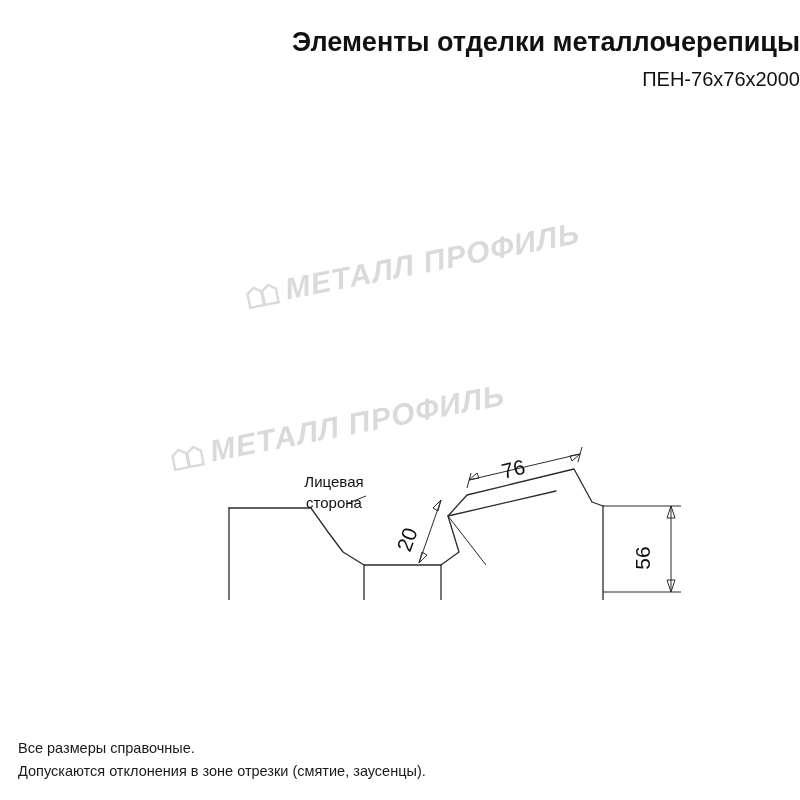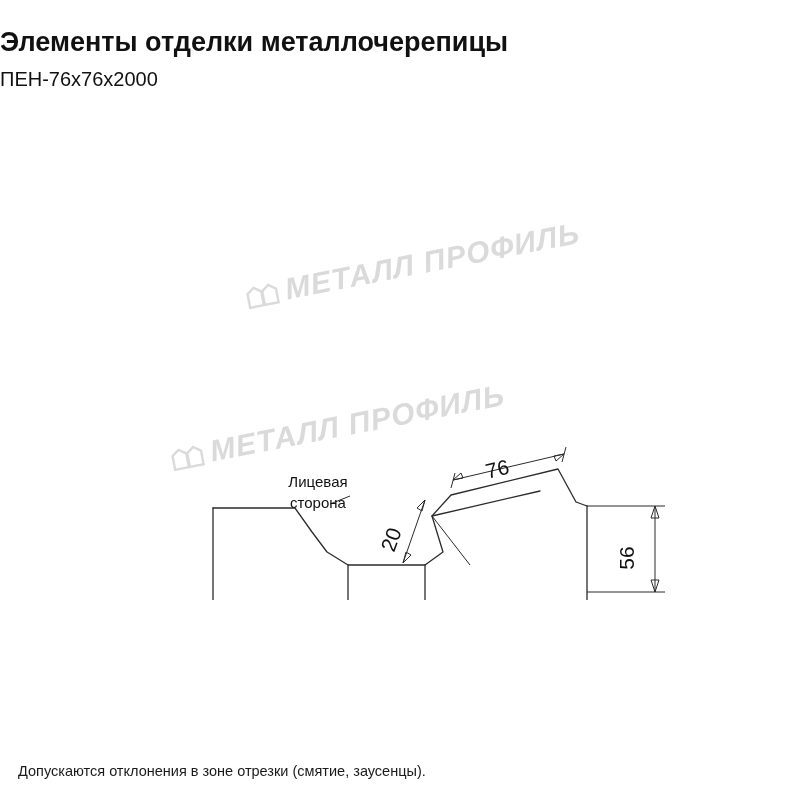--- a/index.html
+++ b/index.html
@@ -19,21 +19,21 @@
   .page {
     position: absolute;
     inset: 0;
   }
 
   .title-block {
     position: absolute;
     top: 26px;
     left: 0;
     width: 800px;
-    text-align: left;
+    text-align: right;
   }
   .main-title {
     font-size: 27px;
     font-weight: 700;
     letter-spacing: 0px;
     line-height: 1.2;
     color: #111111;
   }
   .sub-title {
     margin-top: 28px;
@@ -44,21 +44,21 @@
   .code-title {
     margin-top: 10px;
     font-size: 20px;
     font-weight: 400;
     color: #111111;
   }
 
   .drawing {
     position: absolute;
     top: 180px;
-    left: 0;
+    left: 16px;
     width: 768px;
     height: 420px;
   }
   .drawing svg {
     display: block;
   }
 
   .watermark {
     position: absolute;
     pointer-events: none;
@@ -208,16 +208,17 @@
   <div class="watermark wm-2">
     <span class="wm-logo">
       <svg width="34" height="26" viewBox="0 0 34 26" xmlns="http://www.w3.org/2000/svg">
         <path d="M2 22 L2 8 L9 3 L16 8 L16 22 Z" fill="none" stroke="#d9d9d9" stroke-width="2.4"></path>
         <path d="M17 22 L17 8 L24 3 L31 8 L31 22 Z" fill="none" stroke="#d9d9d9" stroke-width="2.4"></path>
       </svg>
     </span><span>МЕТАЛЛ ПРОФИЛЬ</span>
   </div>
 
   <div class="footnotes">
+    <div>Все размеры справочные.</div>
     <div>Допускаются отклонения в зоне отрезки (смятие, заусенцы).</div>
   </div>
 
 </div>
 
 </body></html>

